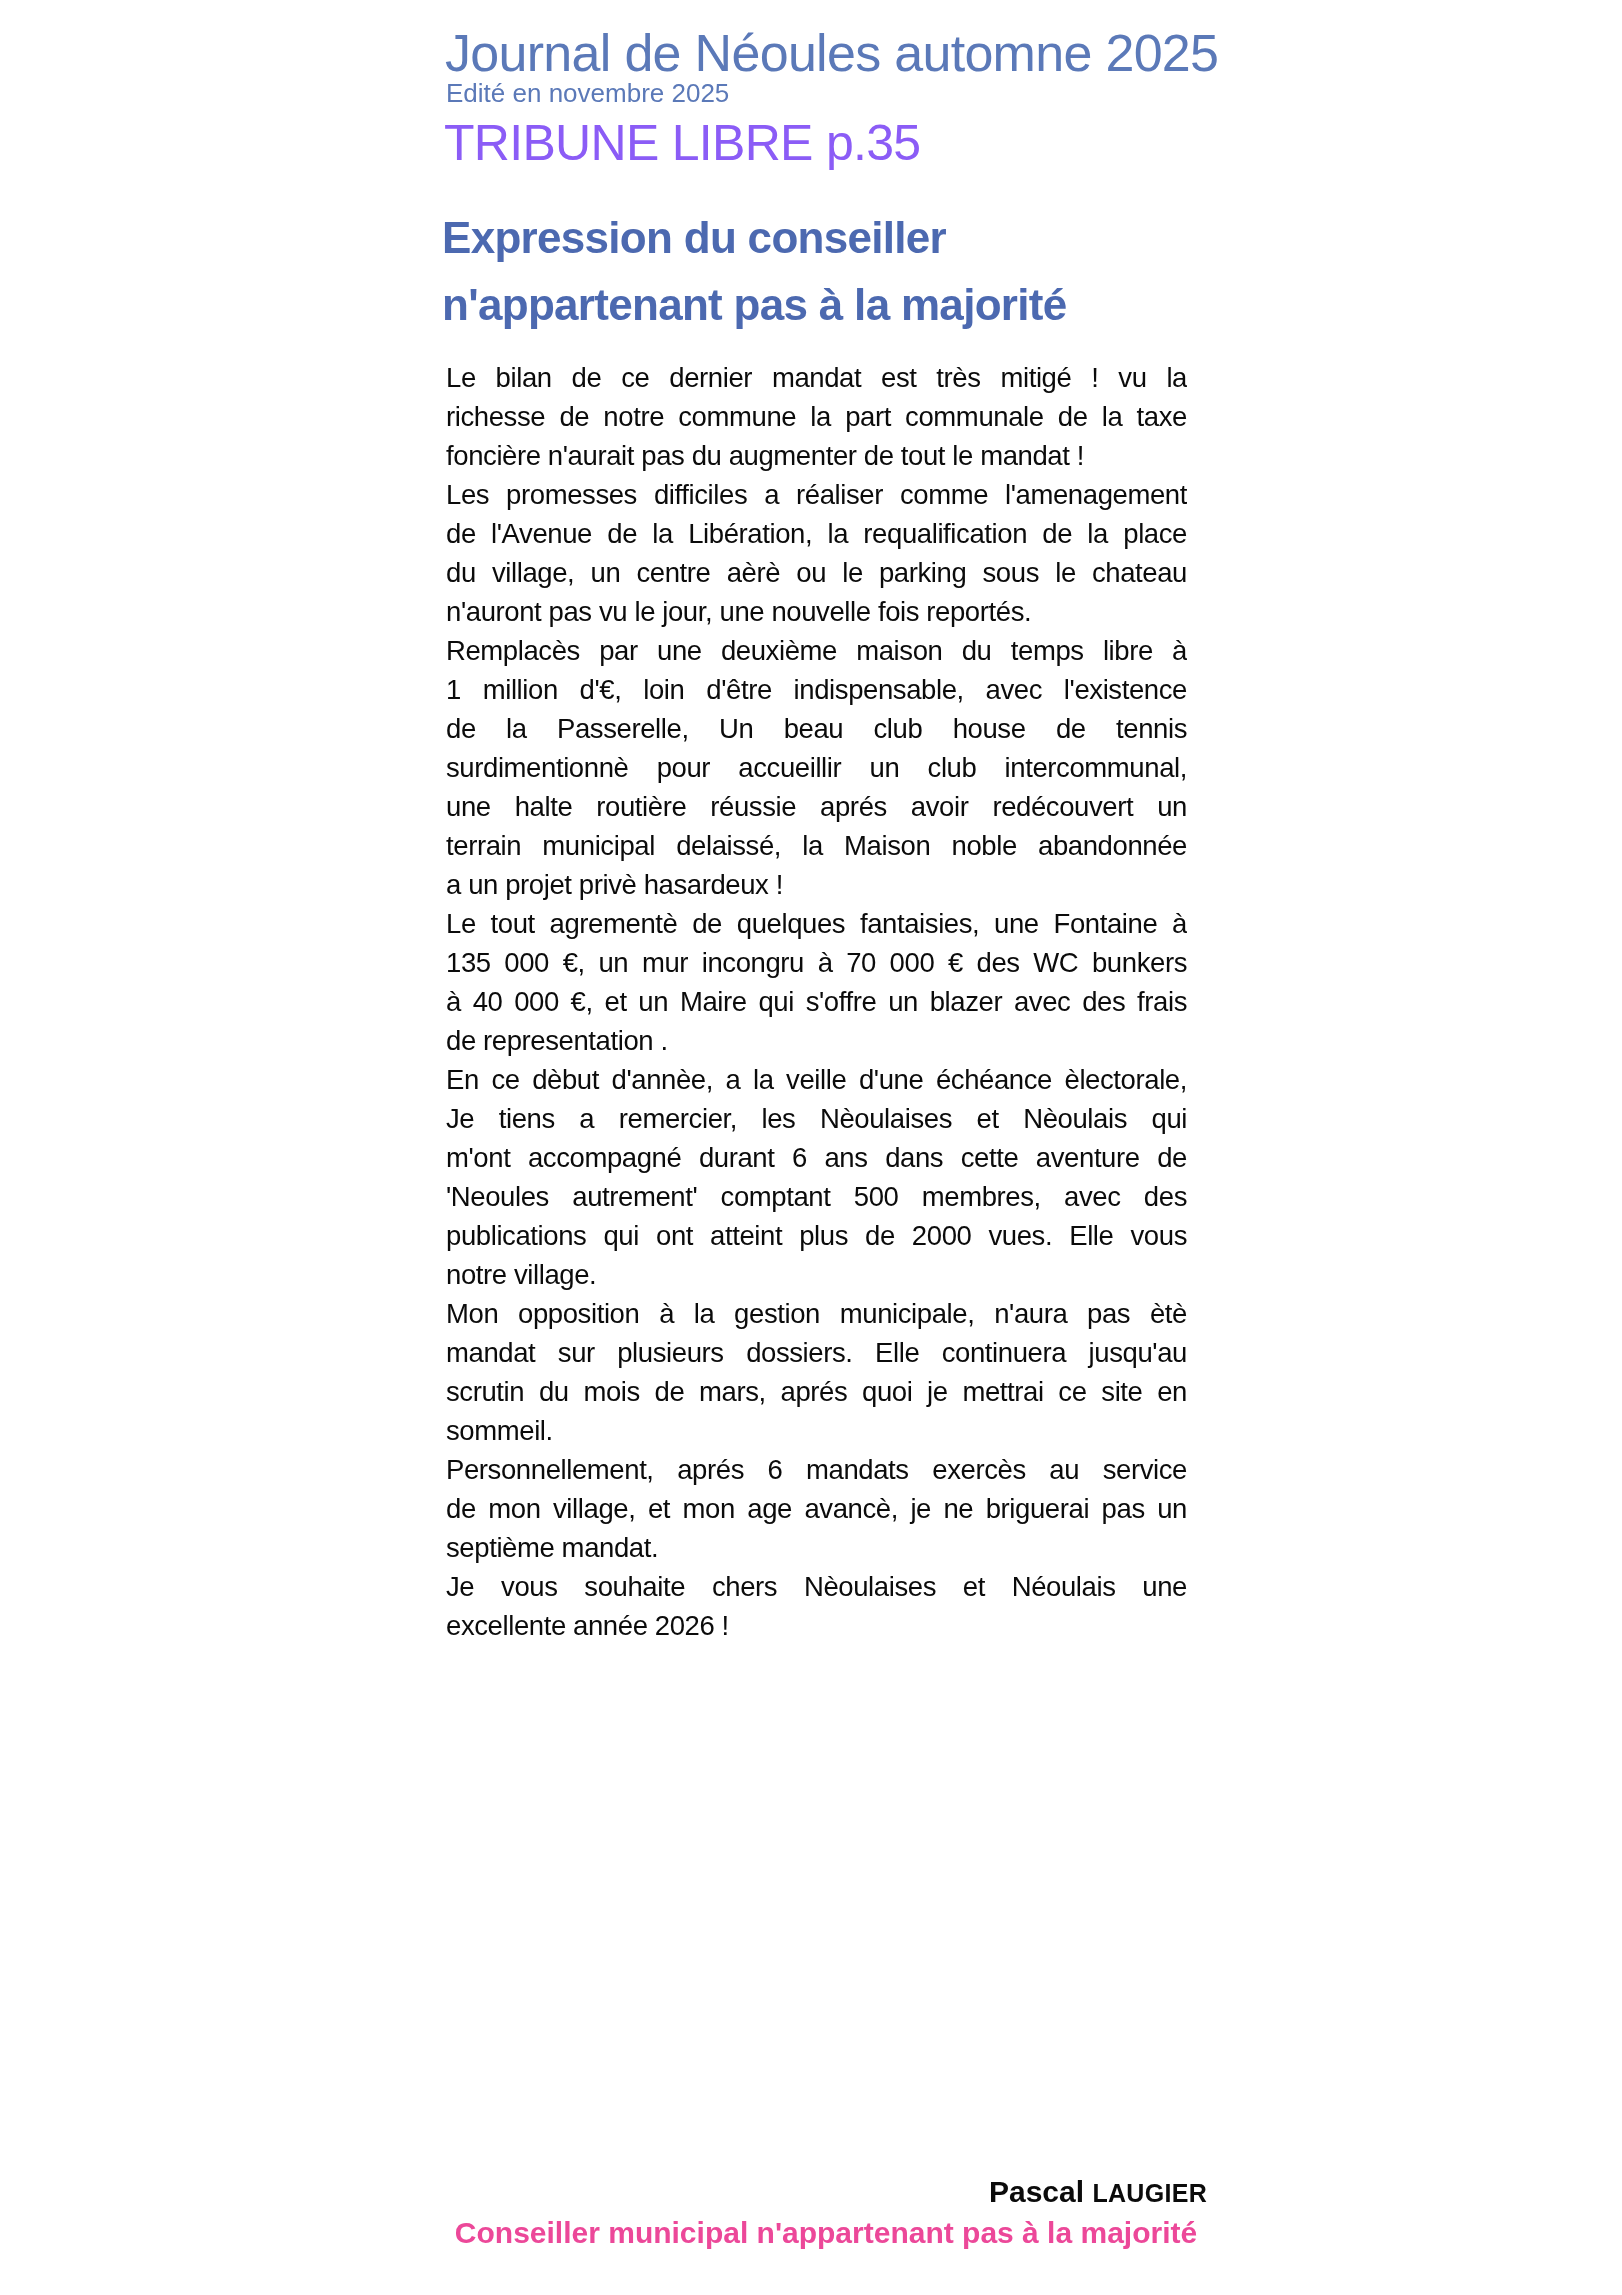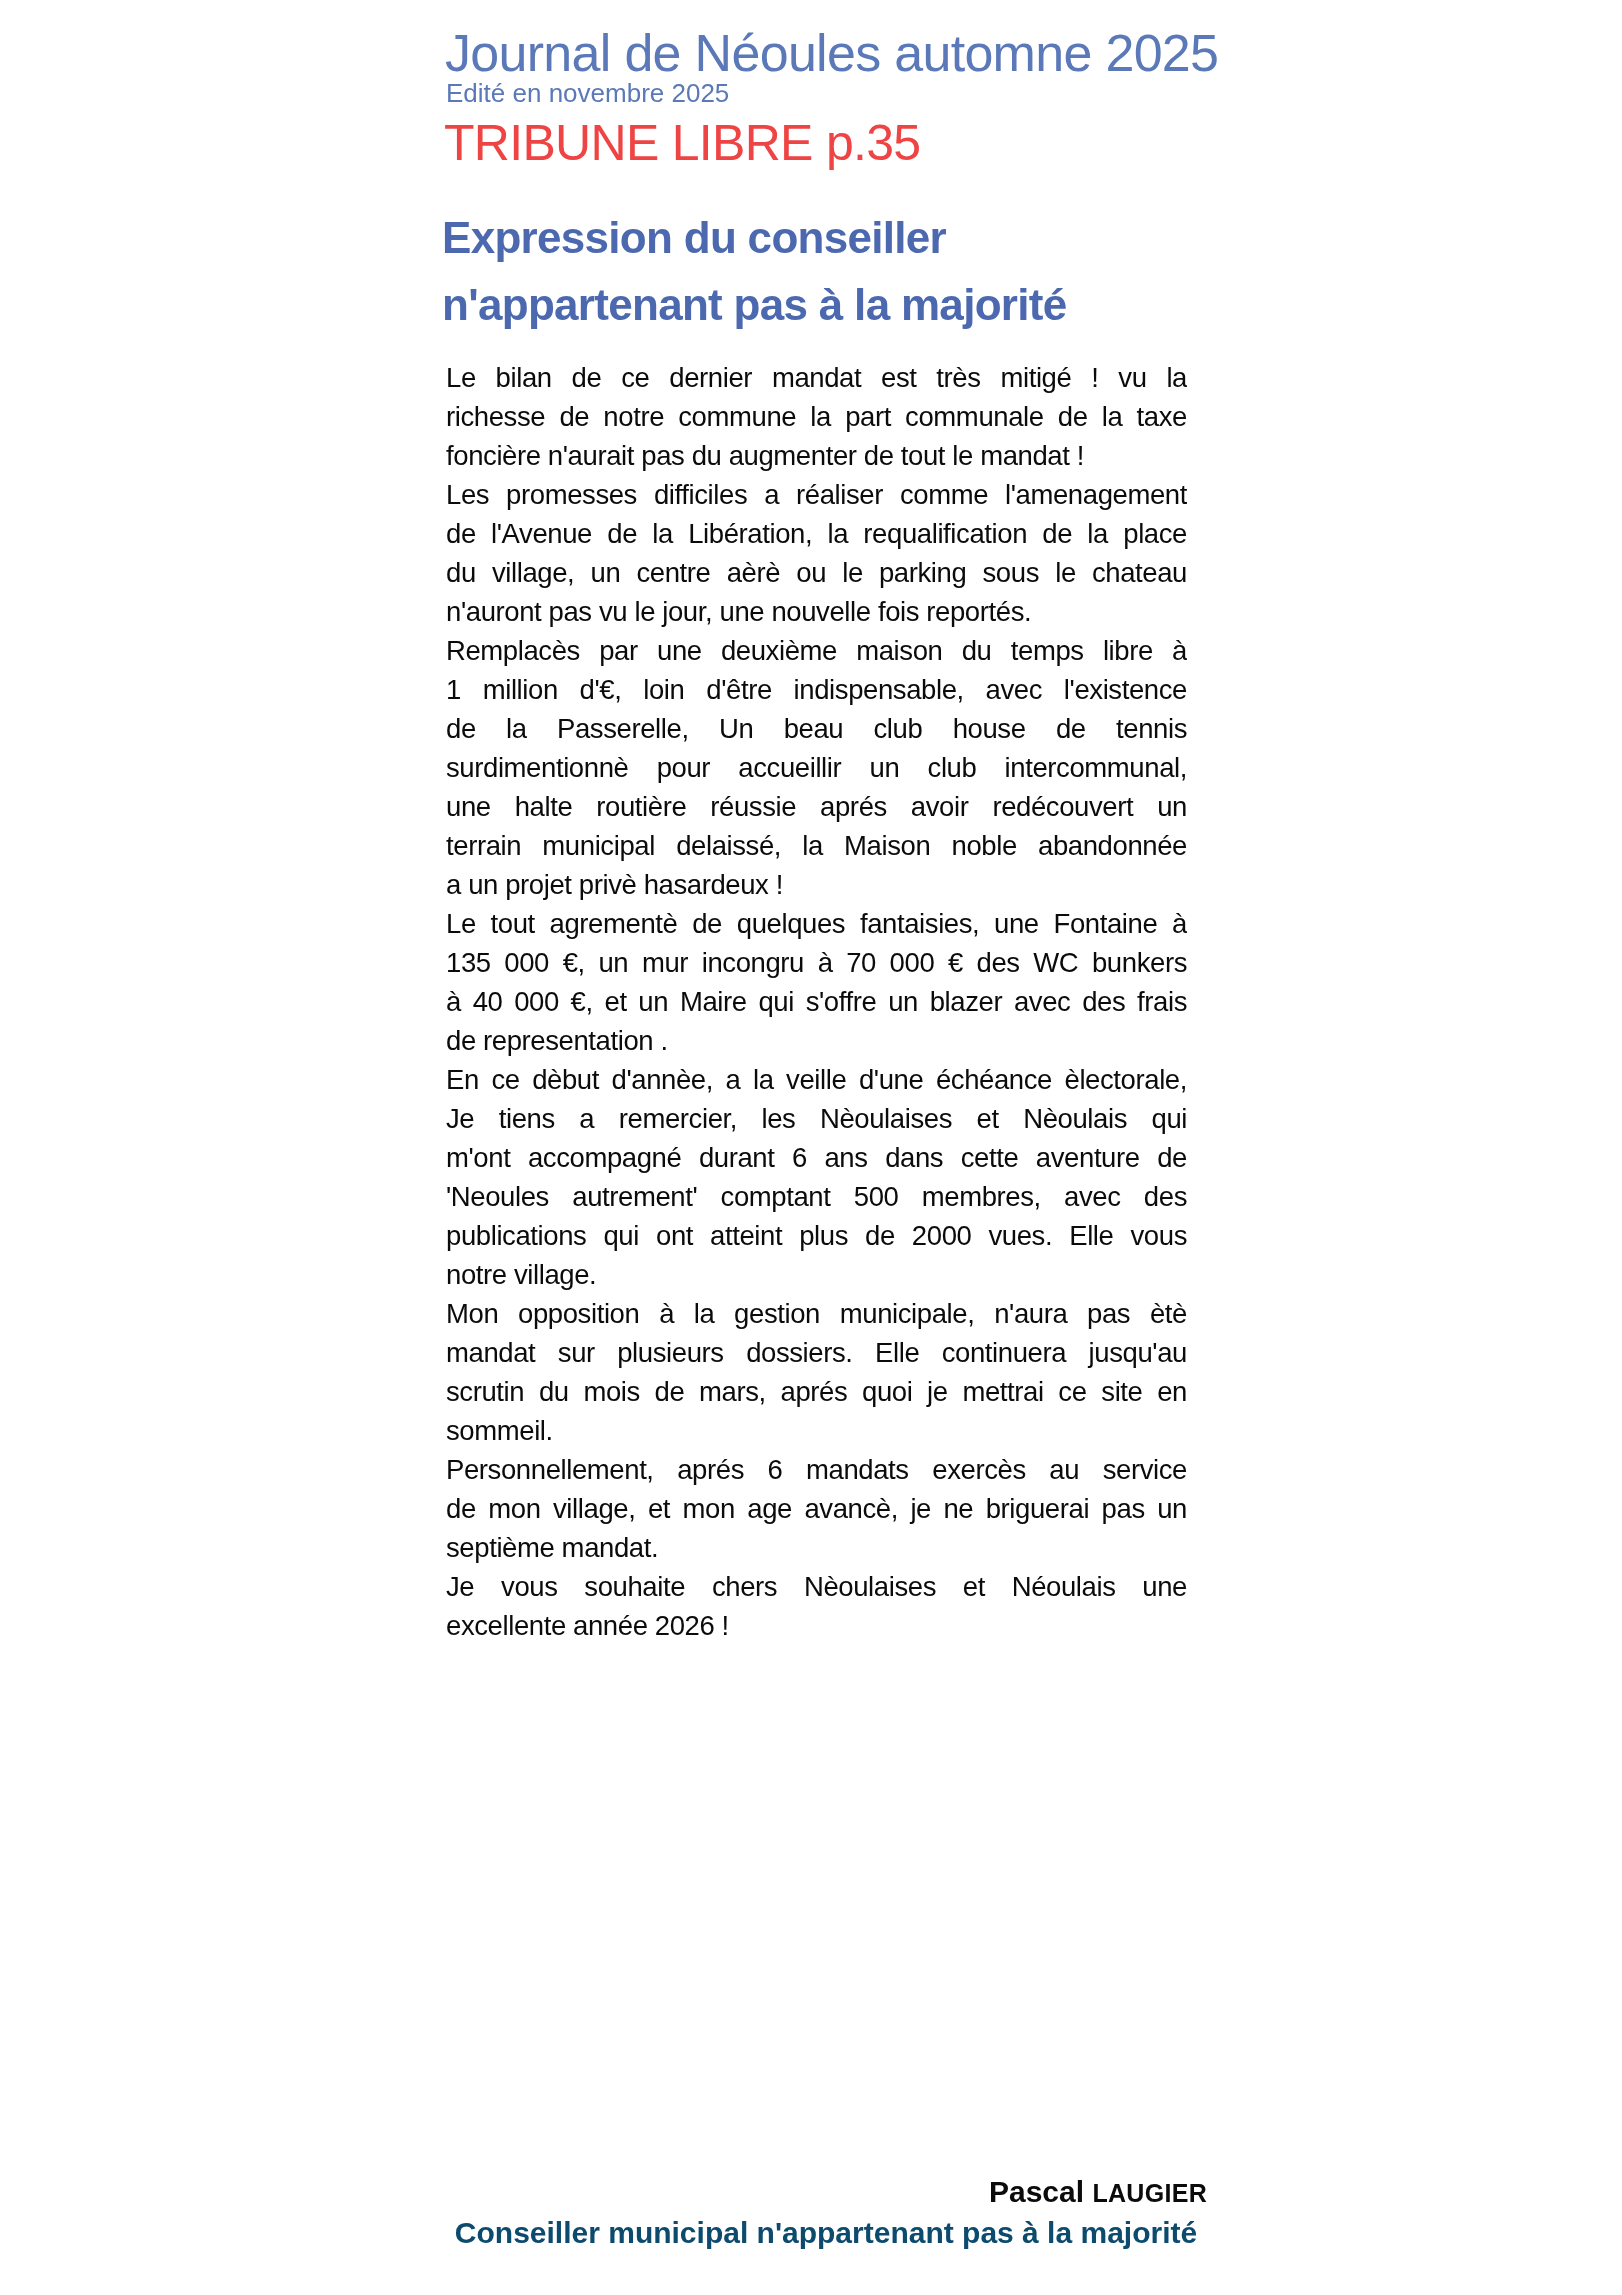--- a/index.html
+++ b/index.html
@@ -93,37 +93,37 @@
   .footer-author .surname {
     font-size: 25px;
     letter-spacing: 0.3px;
   }
   .footer-role {
     position: absolute;
     left: 445px;
     top: 2215px;
     width: 762px;
     text-align: center;
-    color: #0c4a6e;
+    color: #ec4899;
     font-weight: bold;
     font-size: 30px;
     line-height: 1.2;
     white-space: nowrap;
   }
 </style>
 </head>
 <body>
 
 <div class="page">
 
   <div class="masthead-title" style="color: rgb(91, 121, 184);">Journal de Néoules automne 2025</div>
 
   <div class="masthead-edition" style="color: rgb(91, 121, 184);">Edité en novembre 2025</div>
 
-  <div class="masthead-section" style="color: #ef4444;">TRIBUNE LIBRE p.35</div>
+  <div class="masthead-section" style="color: #8b5cf6;">TRIBUNE LIBRE p.35</div>
 
   <div class="headline" style="color: rgb(76, 105, 176);">
     <div>Expression du conseiller</div>
     <div>n'appartenant pas à la majorité</div>
   </div>
 
   <div class="article-body">
       <div class="bline jl">Le bilan de ce dernier mandat est très mitigé ! vu la</div>
       <div class="bline jl">richesse de notre commune la part communale de la taxe</div>
       <div class="bline">foncière n'aurait pas du augmenter de tout le mandat !</div>

